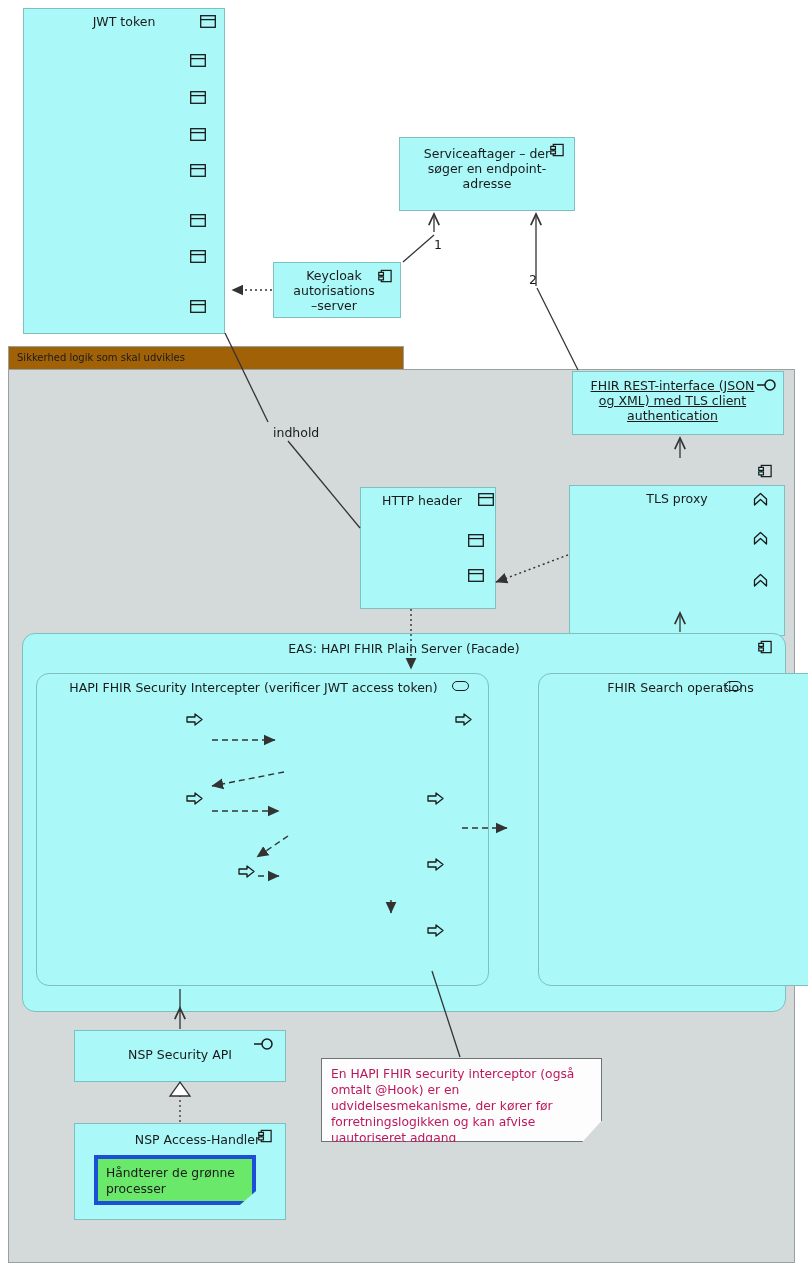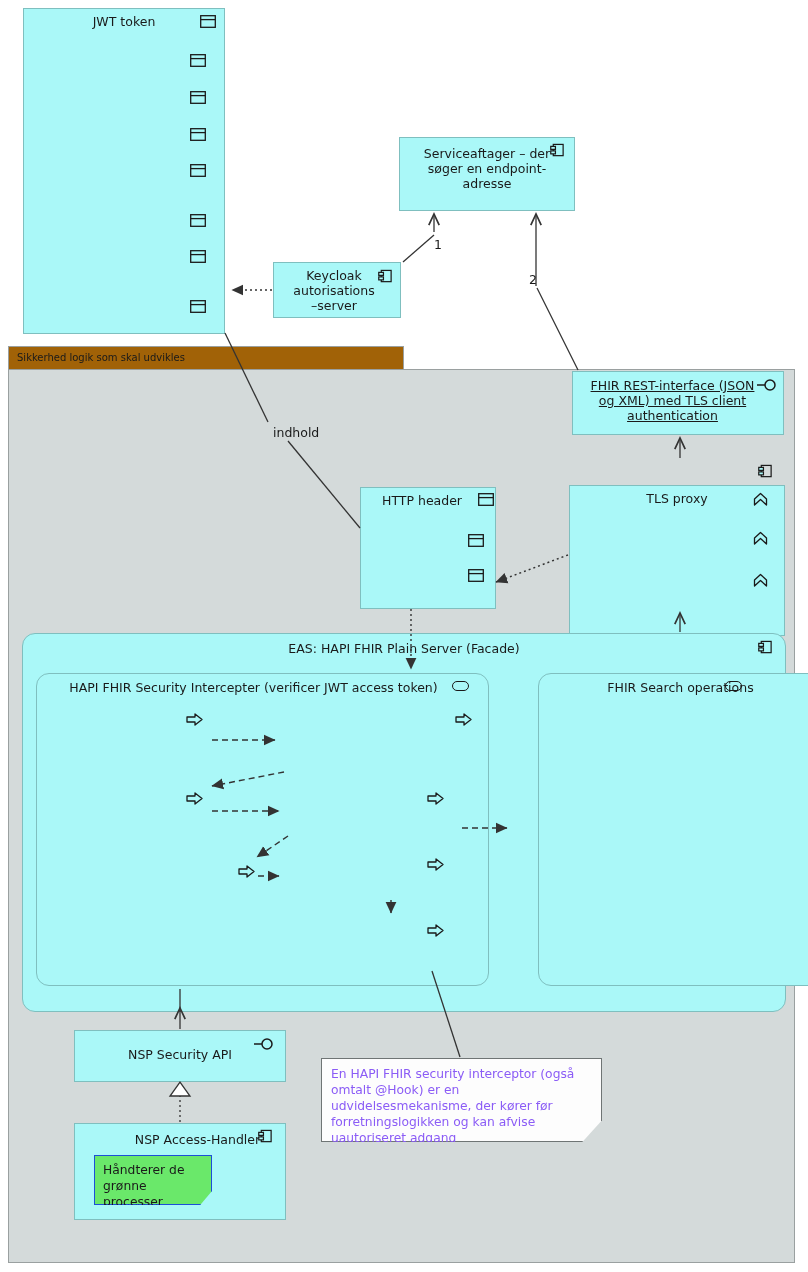--- a/index.html
+++ b/index.html
@@ -91,21 +91,21 @@
     white-space: nowrap;
   }
   .note {
     position: absolute;
     box-sizing: border-box;
     background: #fdfdfd;
     border: 1px solid #6f7575;
     font-size: 12.3px;
     line-height: 16px;
     padding: 7px 9px 7px 9px;
-    color: #8b5cf6;
+    color: #be185d;
     z-index: 6;
     clip-path: polygon(0 0, 100% 0, 100% 74%, 93% 100%, 0 100%);
   }
   
   .ico {
     position: absolute;
     z-index: 4;
   }
   .ico-component {
     width: 15px; height: 15px;
@@ -377,22 +377,22 @@
 
   <div class="node" style="left:74px; top:1123px; width:212px; height:97px;padding-left:35px;">
     <div class="title" style="padding-top:8px;">NSP Access-Handler</div>
   </div>
   <svg class="ico ico-component" style="left:258px; top:1129px;" viewBox="0 0 16 16">
     <rect x="3.5" y="1.5" width="10.5" height="12" fill="none" stroke="#1a1a1a" stroke-width="1.3"></rect>
     <rect x="0.8" y="3.6" width="5" height="3.2" fill="#aaf8f8" stroke="#1a1a1a" stroke-width="1.3"></rect>
     <rect x="0.8" y="8.4" width="5" height="3.2" fill="#aaf8f8" stroke="#1a1a1a" stroke-width="1.3"></rect>
   </svg>
 
-  <div style="position:absolute; left:94px; top:1155px; width:118px; height:50px; background:#6ae86a;
-              border:1px solid #1d4ed8; font-size:12.3px; line-height:16px; padding:6px 8px; color:#1a1a1a;
+  <div style="position:absolute; left:94px; top:1155px; width:162px; height:50px; background:#6ae86a;
+              border:4px solid #1d4ed8; font-size:12.3px; line-height:16px; padding:6px 8px; color:#1a1a1a;
               box-sizing:border-box; z-index:3;
               clip-path:polygon(0 0, 100% 0, 100% 72%, 90% 100%, 0 100%);">
     <span style="white-space:pre-line;">Håndterer de grønne
 processer</span>
   </div>
 
   <div class="note" style="left:321px; top:1058px; width:281px; height:84px;">
     <span>En HAPI FHIR security interceptor (også omtalt @Hook) er en udvidelsesmekanisme, der kører før forretningslogikken og kan afvise uautoriseret adgang</span>
   </div>
 

